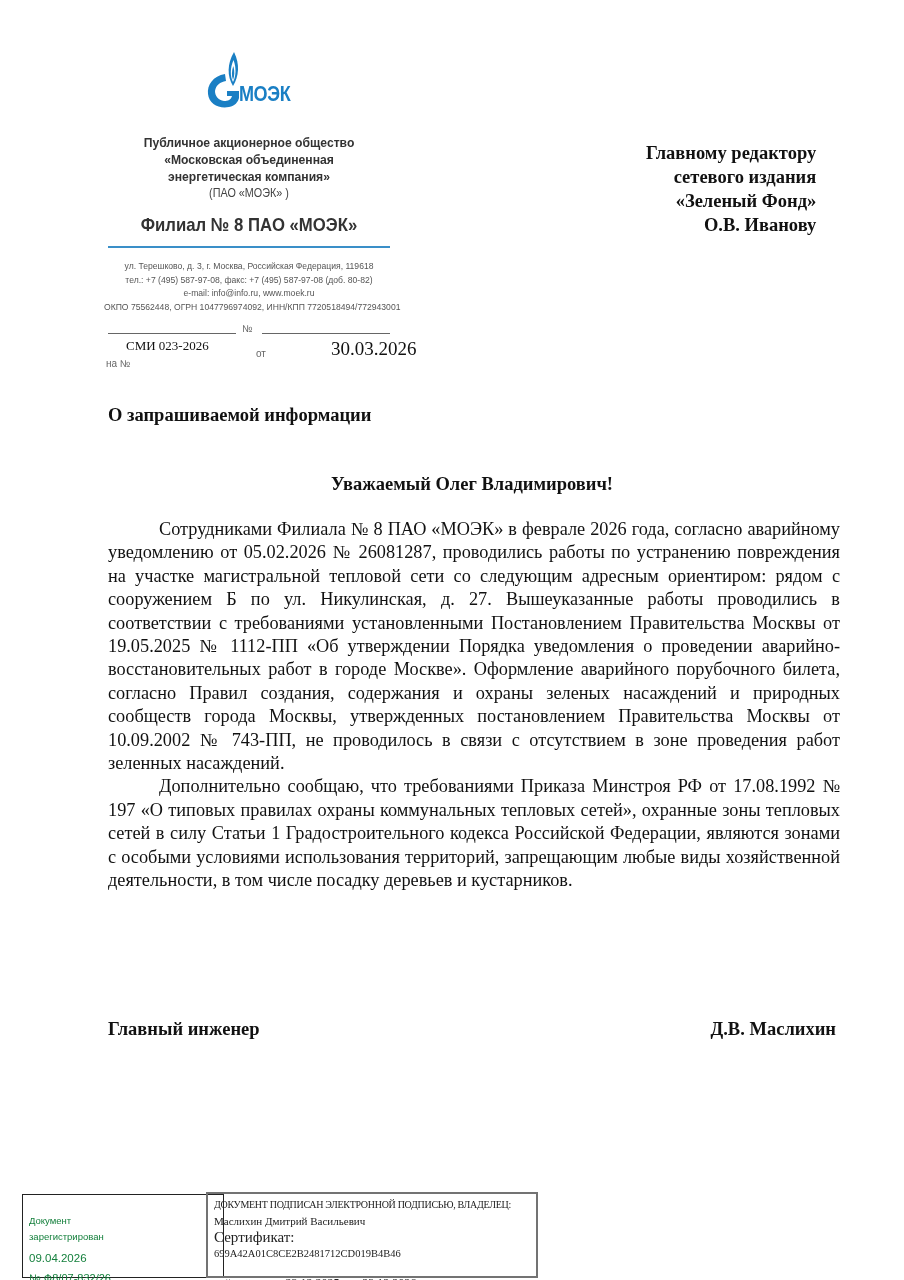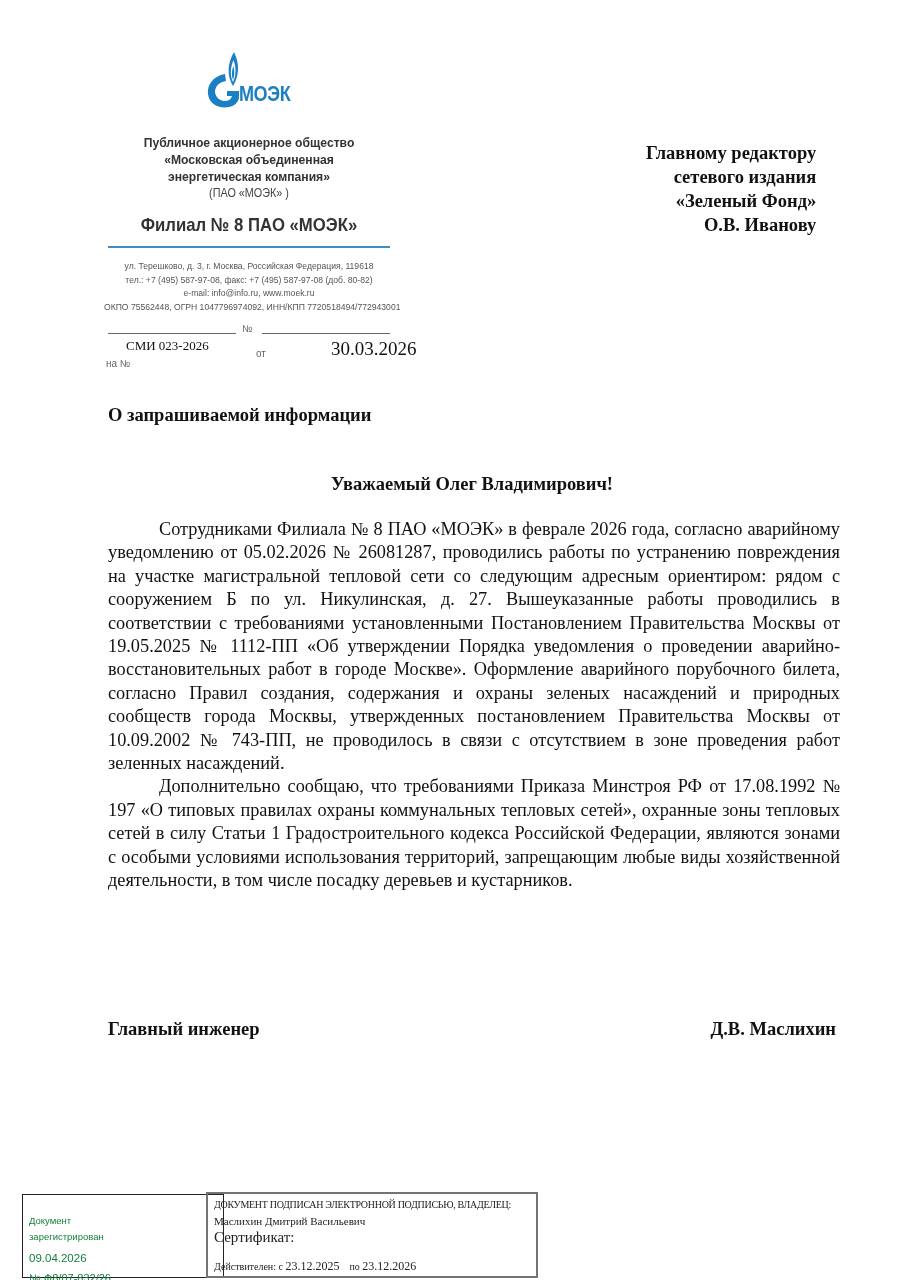--- a/index.html
+++ b/index.html
@@ -128,20 +128,21 @@
   <div class="l1">Документ</div>
   <div class="l2">зарегистрирован</div>
   <div class="l3">09.04.2026</div>
   <div class="l4">№ Ф8/07-832/26</div>
 </div>
 
 <div class="stamp-sig">
   <div class="s1">ДОКУМЕНТ ПОДПИСАН ЭЛЕКТРОННОЙ ПОДПИСЬЮ, ВЛАДЕЛЕЦ:</div>
   <div class="s2">Маслихин Дмитрий Васильевич</div>
   <div class="s3">Сертификат:</div>
+  <div class="s4">699A42A01C8CE2B2481712CD019B4B46</div>
   <div class="s5">
     <span>Действителен: с</span>
     <span class="big">23.12.2025</span>
     &nbsp;&nbsp;
     <span>по</span>
     <span class="big">23.12.2026</span>
   </div>
 </div>
 
 </body></html>

